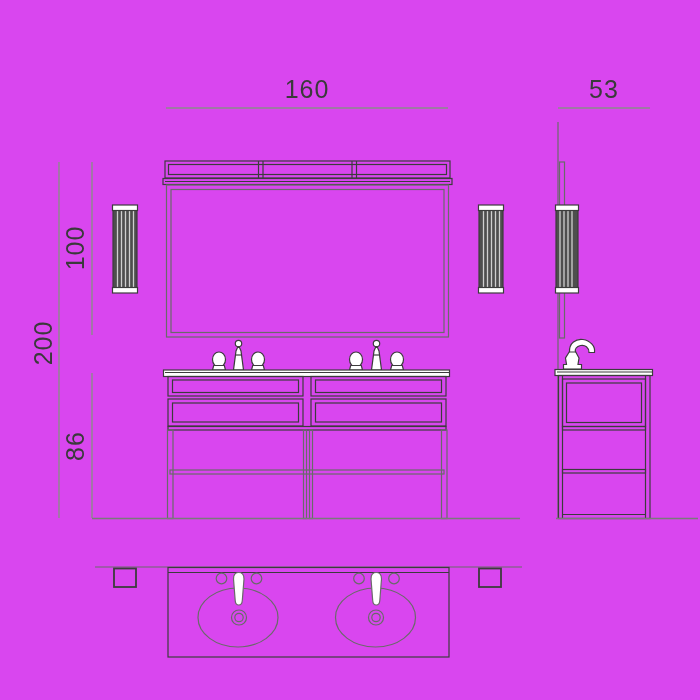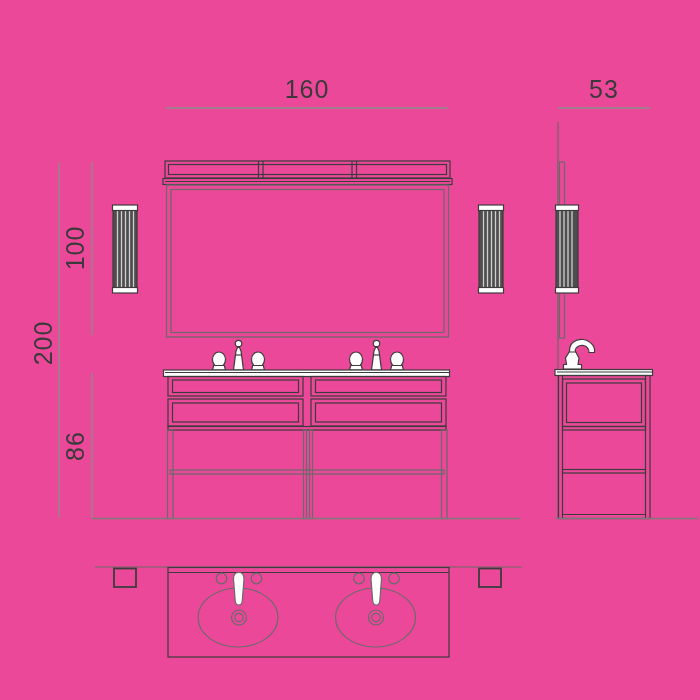--- a/index.html
+++ b/index.html
@@ -1,16 +1,16 @@
 <!DOCTYPE html>
 <html><head>
 <meta charset="utf-8">
 <style>
   html,body{margin:0;padding:0;background:#ffffff;}
-  .stage{width:700px;height:700px;position:relative;background:#ec4899;overflow:hidden;}
+  .stage{width:700px;height:700px;position:relative;background:#d946ef;overflow:hidden;}
   svg{display:block;}
   text{font-family:"Liberation Sans","DejaVu Sans",sans-serif;font-size:25px;}
   .dimtxt{letter-spacing:1px;}
 </style>
 </head>
 <body>
 
 <div class="stage">
 <svg width="700" height="700" viewBox="0 0 700 700">
 

